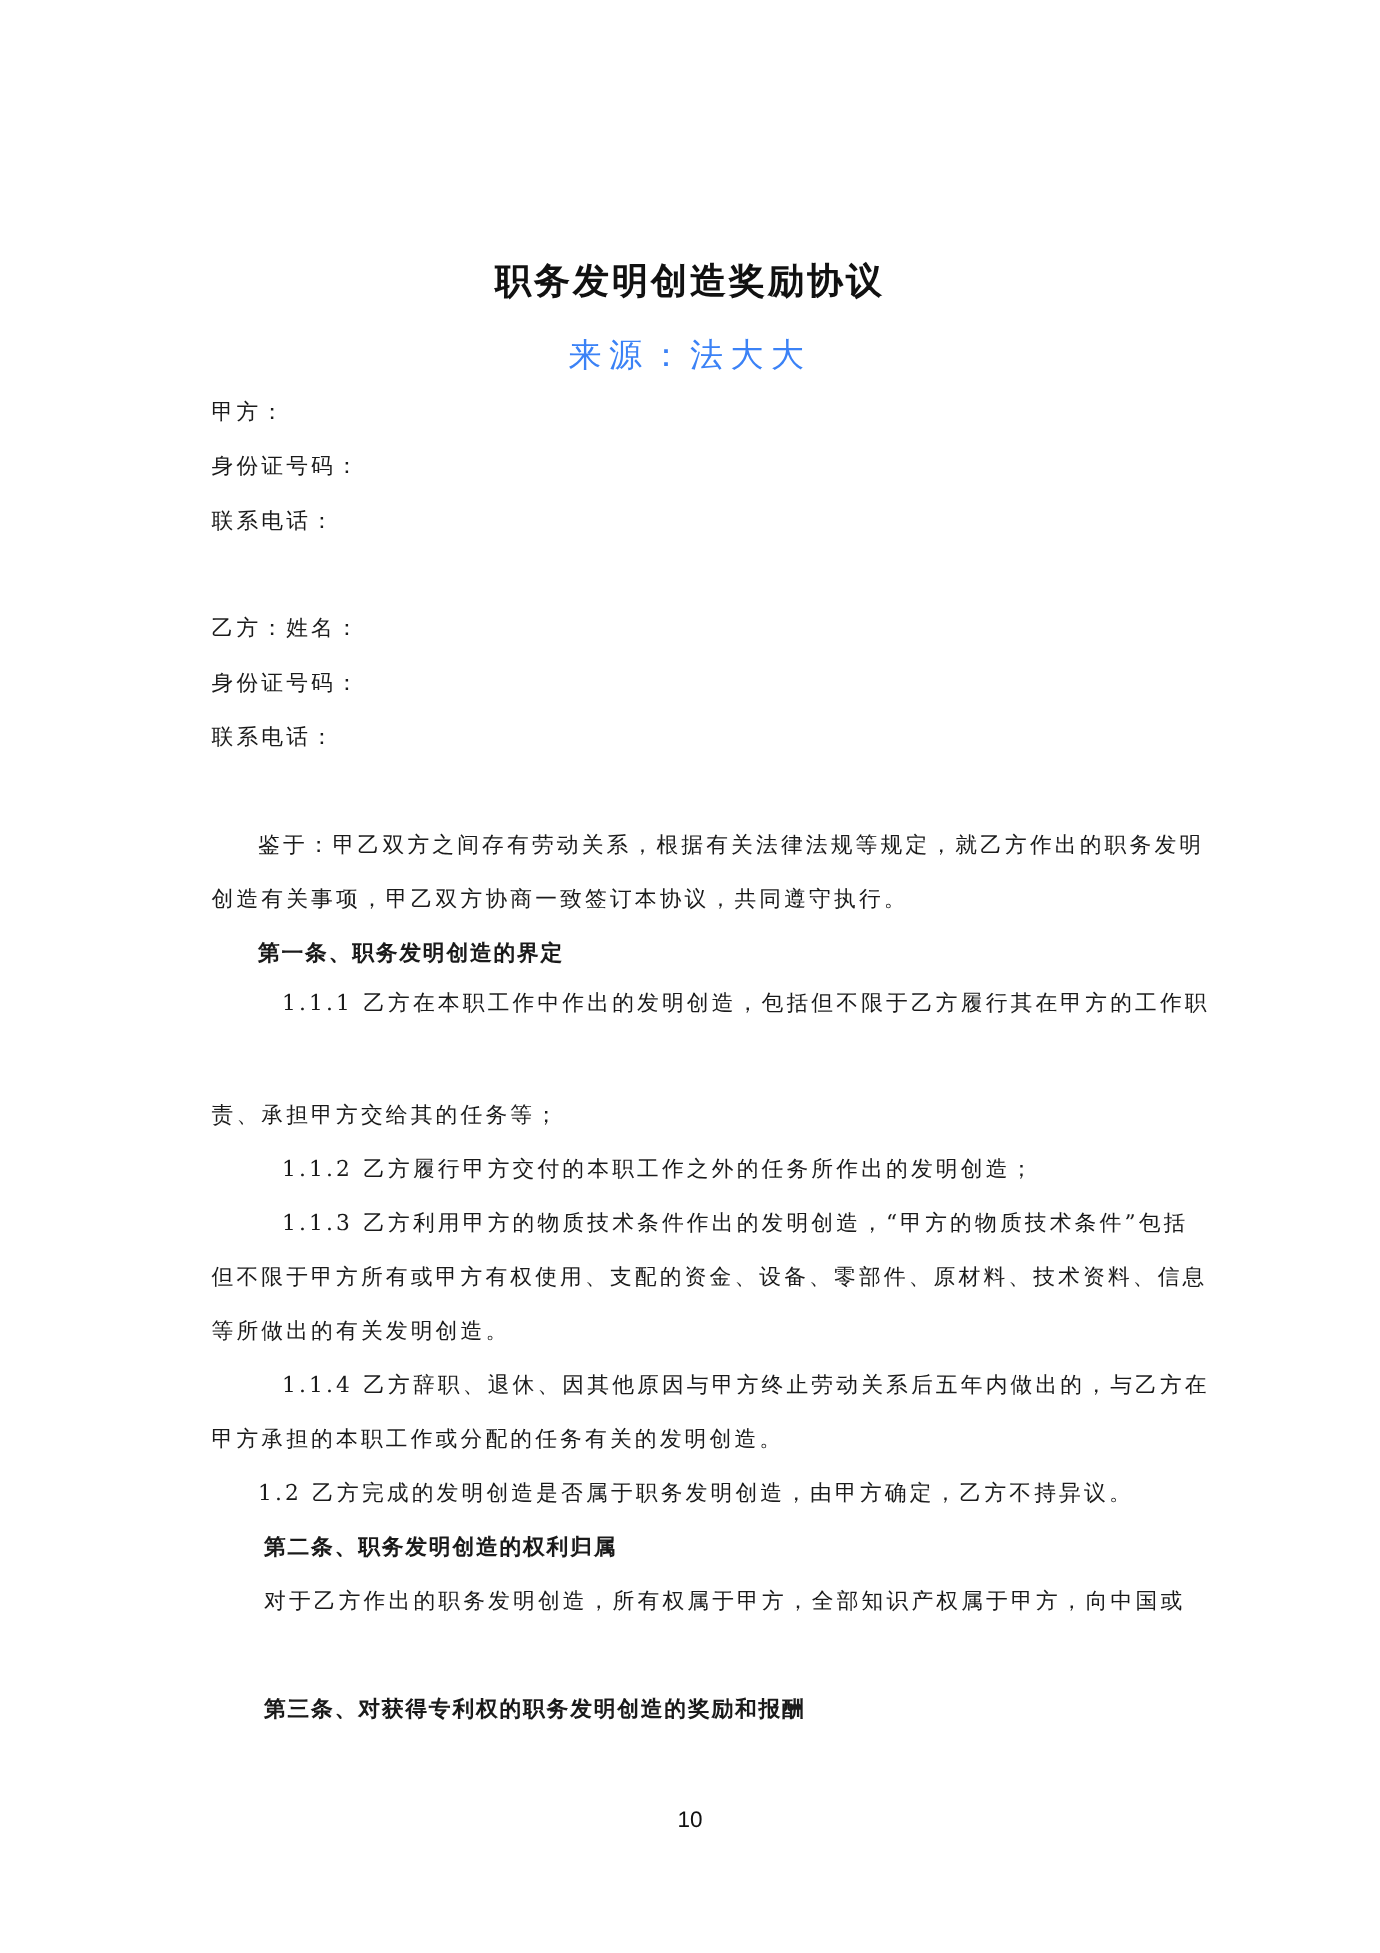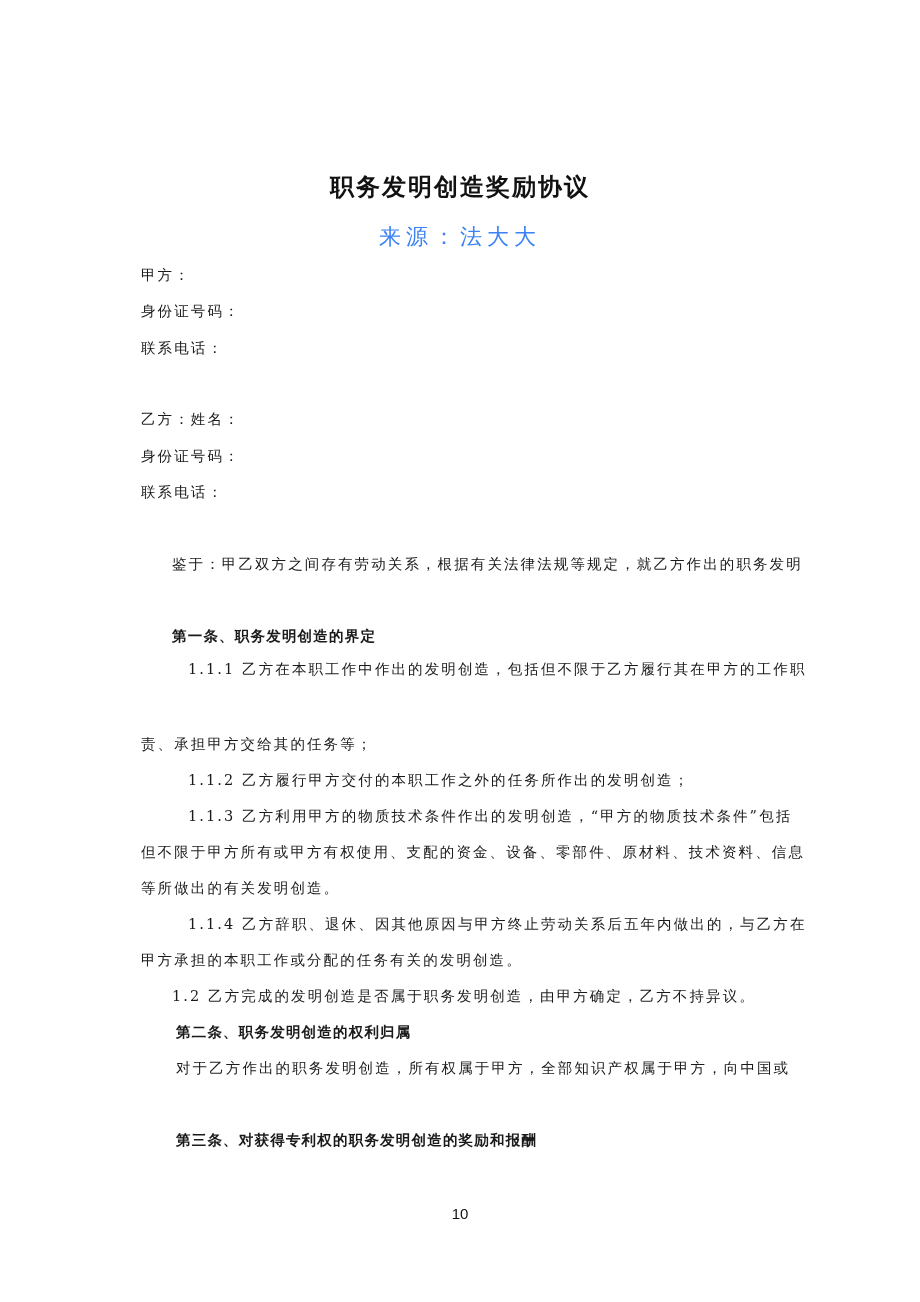--- a/index.html
+++ b/index.html
@@ -27,20 +27,21 @@
 
   <div class="line" style="left:141px; top:265px;">甲方：</div>
   <div class="line" style="left:141px; top:301px;">身份证号码：</div>
   <div class="line" style="left:141px; top:338px;">联系电话：</div>
 
   <div class="line" style="left:141px; top:409px;">乙方：姓名：</div>
   <div class="line" style="left:141px; top:446px;">身份证号码：</div>
   <div class="line" style="left:141px; top:482px;">联系电话：</div>
 
   <div class="line" style="left:172px; top:554px;">鉴于：甲乙双方之间存有劳动关系，根据有关法律法规等规定，就乙方作出的职务发明</div>
+  <div class="line" style="left:141px; top:590px;">创造有关事项，甲乙双方协商一致签订本协议，共同遵守执行。</div>
 
   <div class="line heading" style="left:172px; top:626px;">第一条、职务发明创造的界定</div>
   <div class="line" style="left:188px; top:659px;">1.1.1 乙方在本职工作中作出的发明创造，包括但不限于乙方履行其在甲方的工作职</div>
   <div class="line" style="left:141px; top:734px;">责、承担甲方交给其的任务等；</div>
   <div class="line" style="left:188px; top:770px;">1.1.2 乙方履行甲方交付的本职工作之外的任务所作出的发明创造；</div>
   <div class="line" style="left:188px; top:806px;">1.1.3 乙方利用甲方的物质技术条件作出的发明创造，“甲方的物质技术条件”包括</div>
   <div class="line" style="left:141px; top:842px;">但不限于甲方所有或甲方有权使用、支配的资金、设备、零部件、原材料、技术资料、信息</div>
   <div class="line" style="left:141px; top:878px;">等所做出的有关发明创造。</div>
   <div class="line" style="left:188px; top:914px;">1.1.4 乙方辞职、退休、因其他原因与甲方终止劳动关系后五年内做出的，与乙方在</div>
   <div class="line" style="left:141px; top:950px;">甲方承担的本职工作或分配的任务有关的发明创造。</div>

